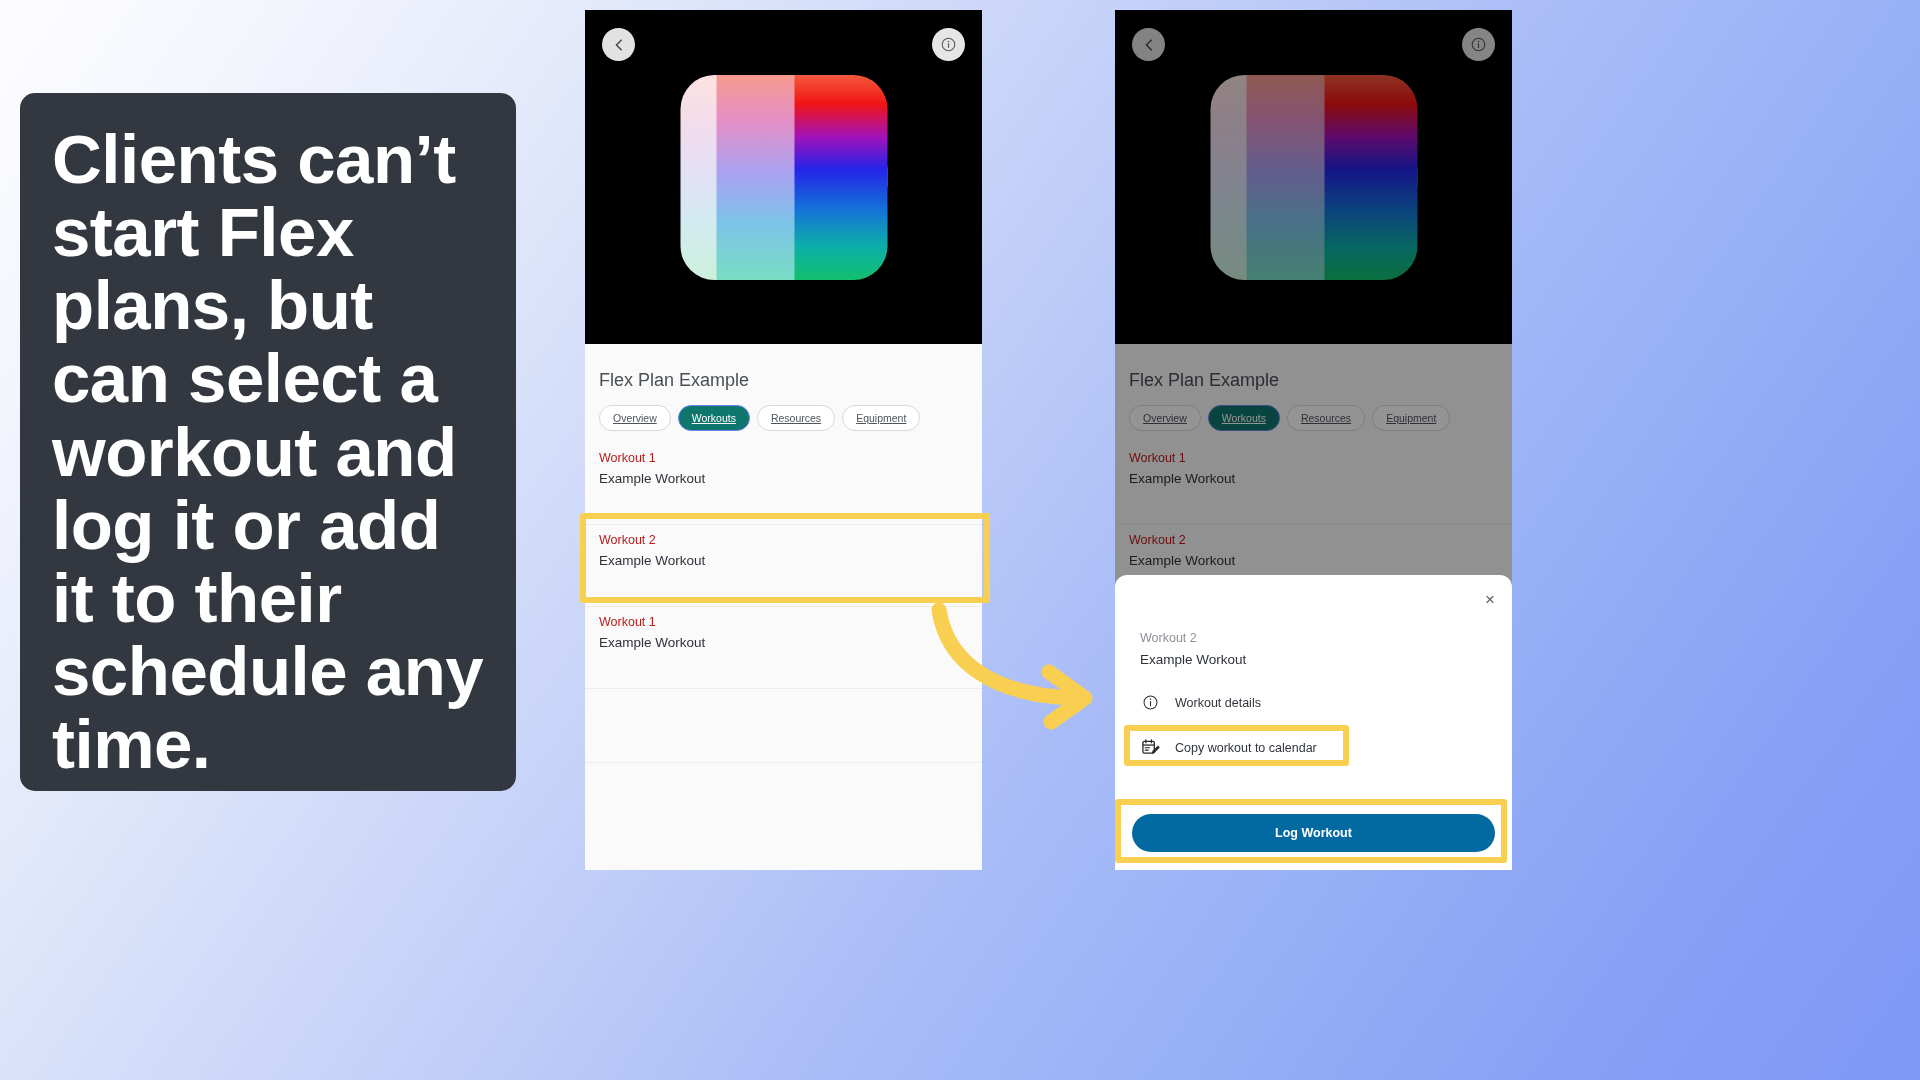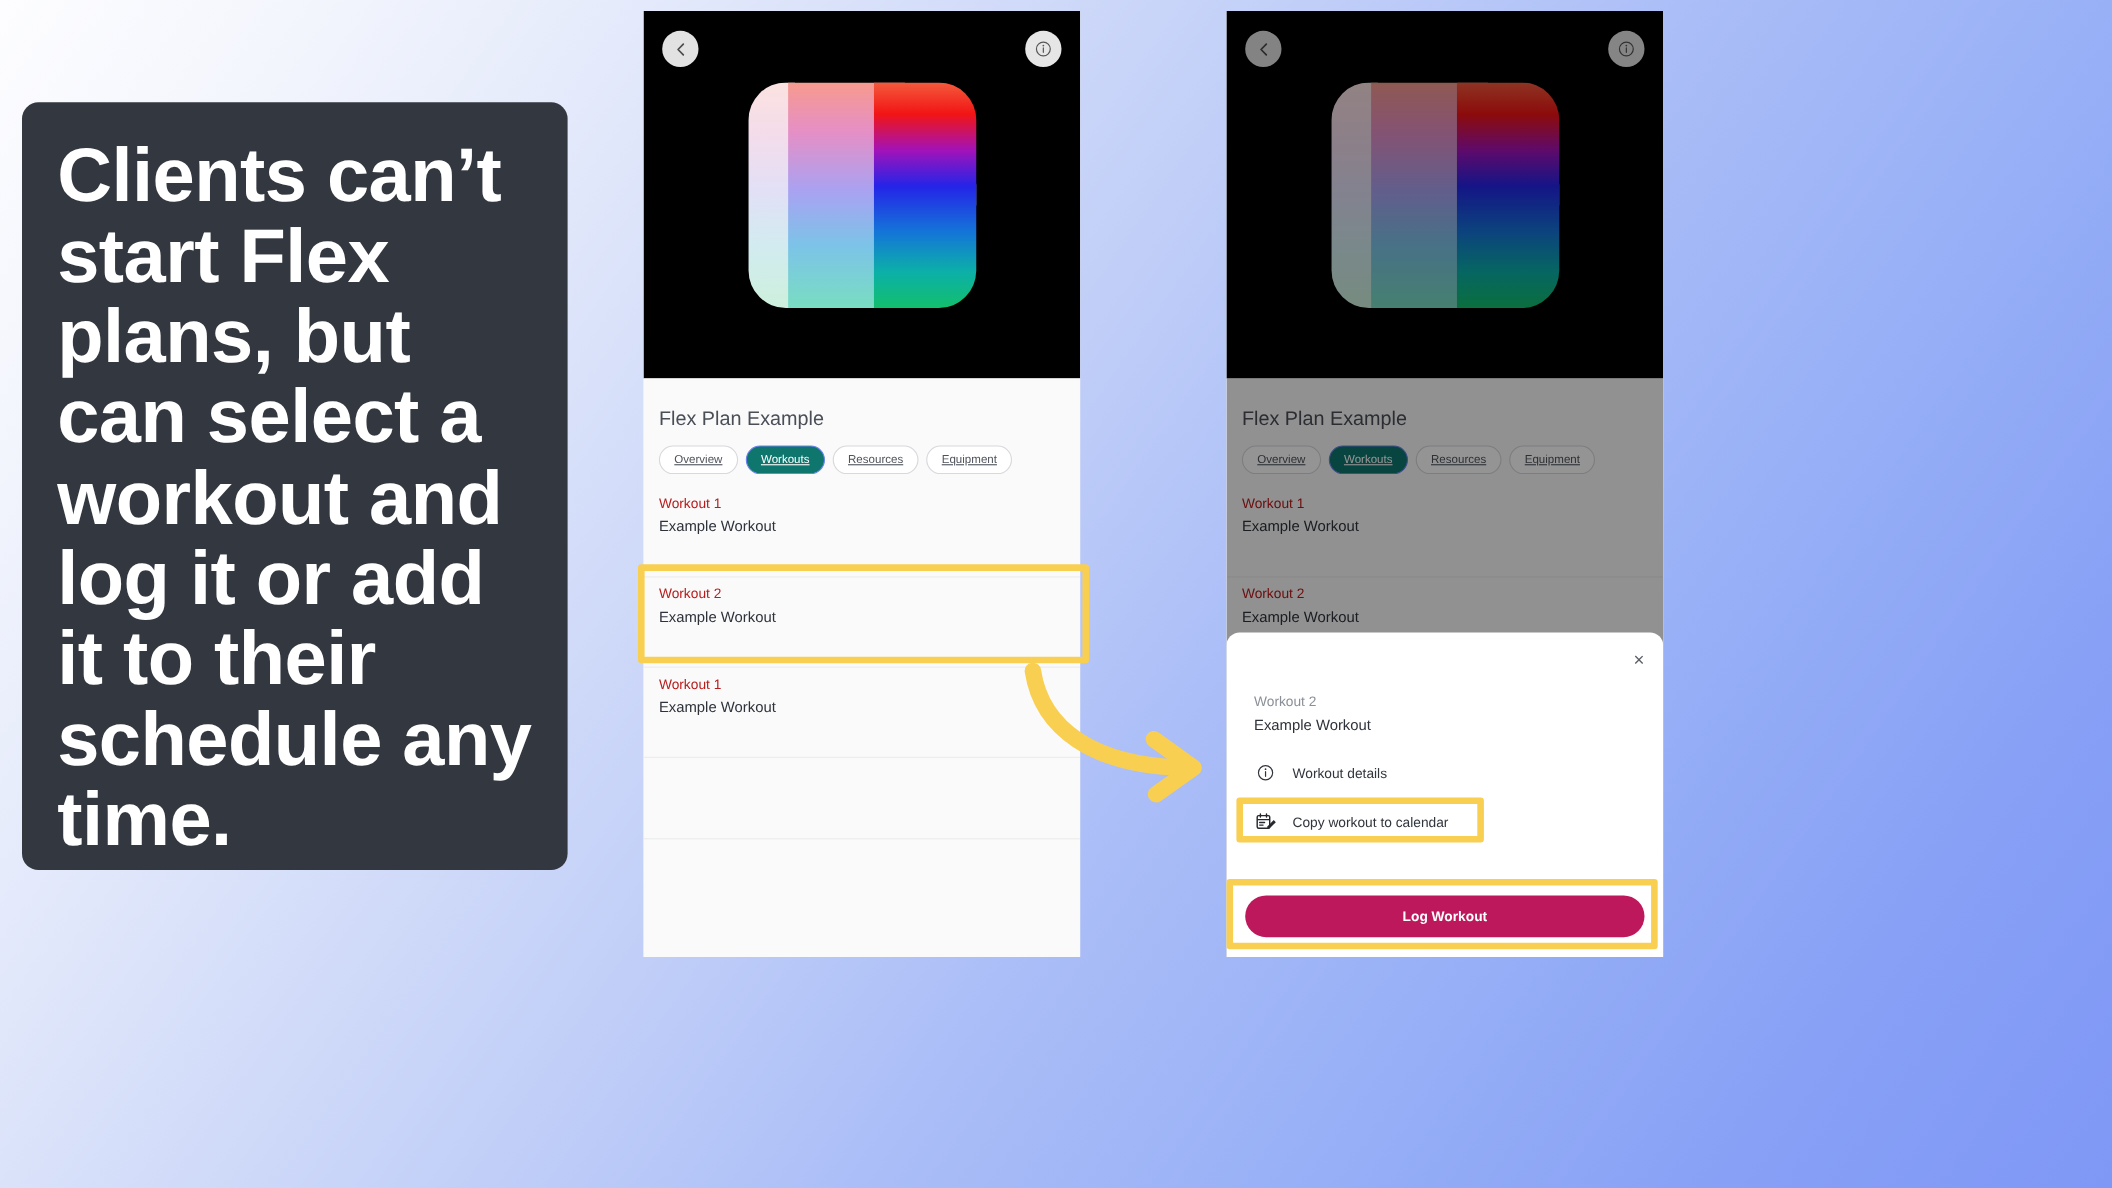--- a/index.html
+++ b/index.html
@@ -149,21 +149,21 @@
   .sheet-name { font-size:13.5px; color:#2e323a; margin-bottom:19px; }
   .sheet-action {
     display:flex; align-items:center; gap:15px;
     height:33px;
     font-size:12.5px; color:#31353c;
   }
   .sheet-action .ico { width:20px; display:flex; justify-content:center; }
   .sheet-action.second { margin-top:12px; }
   .log-btn-wrap { padding:0 17px; position:absolute; left:0; right:0; bottom:18px; }
   .log-btn {
-    background:#be185d;
+    background:#0369a1;
     color:#ffffff;
     font-size:12.5px;
     font-weight:700;
     text-align:center;
     padding:12px 0;
     border-radius:20px;
     border:none;
     width:100%;
     cursor:pointer;
   }

